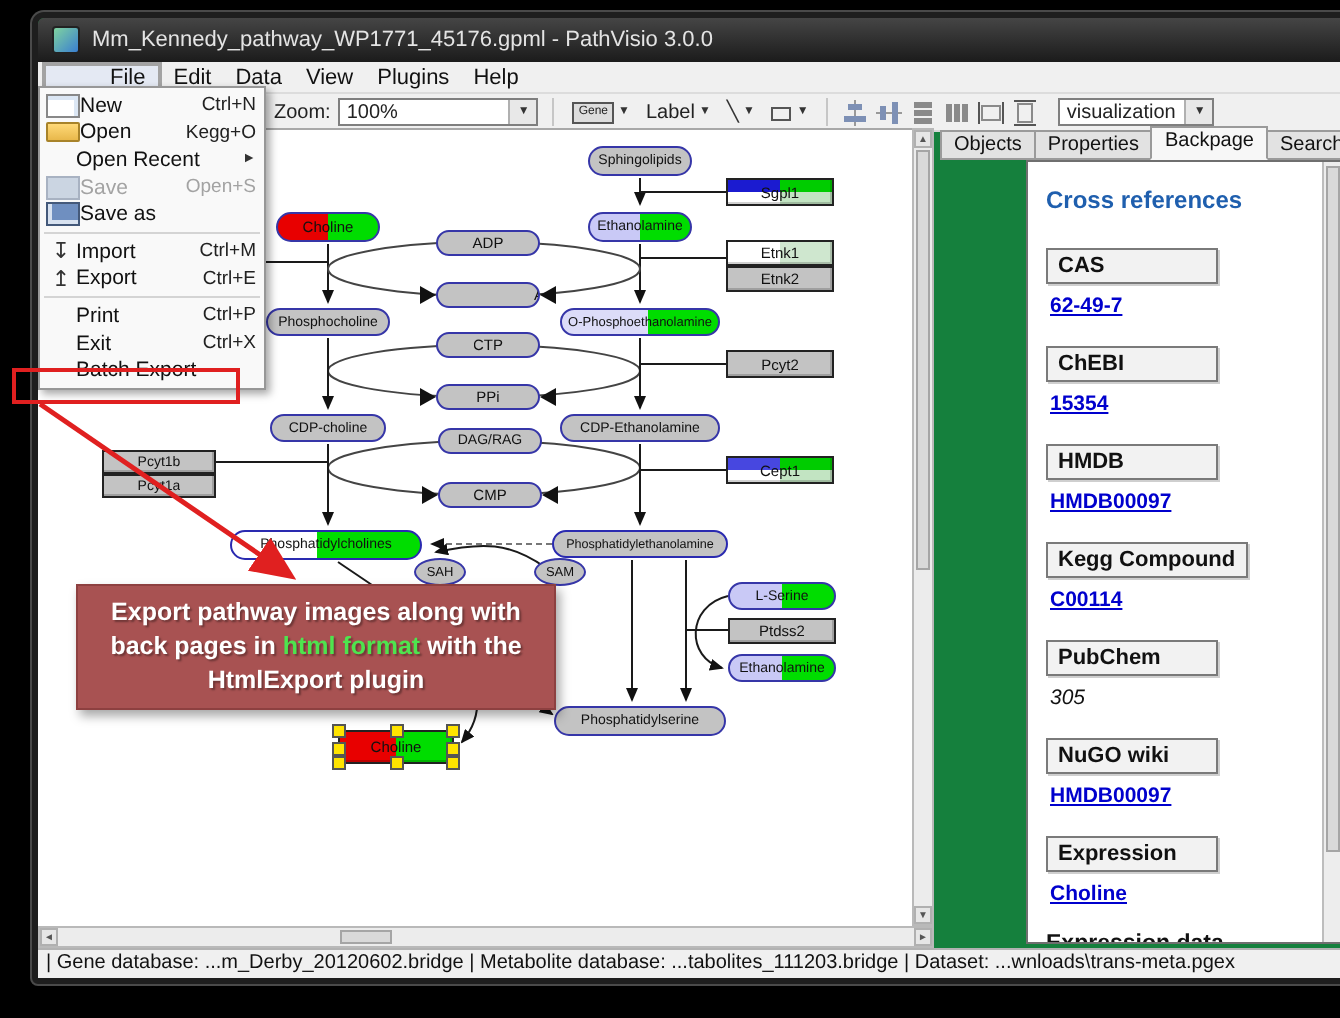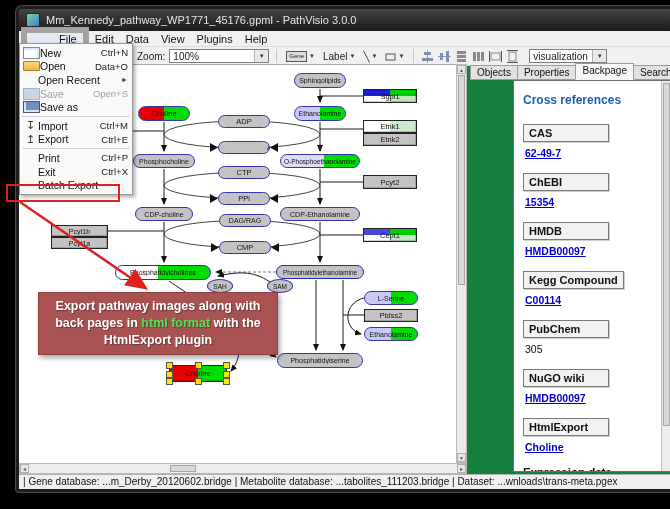--- a/index.html
+++ b/index.html
@@ -8,21 +8,21 @@
   .window{position:absolute;left:16px;top:6px;width:660px;height:486px;box-sizing:border-box;
           background:#15803d;border:3px solid #1e1e1e;border-radius:6px 6px 3px 3px;
           box-shadow:0 0 0 1px #4a4a4a;}
   .titlebar{height:22px;background:linear-gradient(#454545,#1b1b1b);display:flex;align-items:center;
             padding:0 7px;color:#e4e4e4;font-size:11px;border-radius:3px 3px 0 0;}
   .win-icon{width:12px;height:12px;border-radius:2px;background:linear-gradient(135deg,#7fd3a0,#3a7fd0);
             border:1px solid #222;margin-right:6px;flex:none;}
   .menubar{height:15px;background:#f0f0f0;border-bottom:1px solid #dcdcdc;display:flex;align-items:center;
            font-size:11px;color:#111;padding-left:2px;}
   .mb-item{padding:0 6px;line-height:14px;}
-  .mb-item.open{border:6px solid #a3a3a3;background:#e4e9f3;line-height:12px;padding-left:32px;}
+  .mb-item.open{border:2px solid #a3a3a3;background:#e4e9f3;line-height:12px;padding-left:32px;}
   .toolbar{height:18px;display:flex;align-items:center;font-size:10px;color:#222;
            padding-left:118px;gap:4px;border-bottom:1px solid #d8d8d8;background:#f0f0f0;}
   .combo{display:flex;align-items:center;height:14px;background:#fff;border:1px solid #7f7f7f;
          font-size:10px;padding-left:3px;box-sizing:border-box;}
   .combo .arr{margin-left:auto;width:13px;height:100%;background:#e8e8e8;border-left:1px solid #b0b0b0;
               display:flex;align-items:center;justify-content:center;font-size:6px;color:#333;}
   .combo.zoom{width:100px;}
   .combo.viz{width:78px;margin-left:6px;}
   .tb-sep{width:1px;height:14px;background:#c6c6c6;margin:0 3px;flex:none;}
   .tb-btn{display:flex;align-items:center;gap:2px;height:15px;padding:0 2px;}
@@ -48,21 +48,21 @@
   .sb-content{position:absolute;left:1px;right:1px;top:16px;bottom:2px;background:#fff;
               border:1px solid #6f6f6f;padding:4px 14px 4px 9px;overflow:hidden;margin-left:44px;}
   .sb-scroll{position:absolute;right:0;top:0;bottom:0;width:9px;background:#ededed;border-left:1px solid #bdbdbd;}
   .sb-scroll .thumb{left:1px;right:1px;top:2px;height:88%;}
   .xref-heading{color:#1f5fae;font-weight:bold;font-size:12px;margin:8px 0 16px 0;}
   .xref{margin-bottom:2px;}
   .xref-box{display:inline-block;min-width:74px;border:1px solid #7a7a7a;background:#f2f2f2;
             padding:2px 5px;font-size:11px;font-weight:bold;color:#111;box-shadow:1px 1px 0 #cfcfcf;}
   .xref-link{display:block;font-size:10.5px;font-weight:bold;color:#0000cd;text-decoration:underline;
              margin:5px 0 13px 2px;}
-  .xref-value{display:block;font-size:10.5px;color:#111;margin:5px 0 13px 2px;}
+  .xref-value{display:block;font-size:10.5px;color:#111;margin:5px 0 13px 2px;font-style:italic;}
   .exp-heading{font-weight:bold;font-size:11.5px;color:#111;margin-top:4px;}
   .statusbar{position:absolute;left:0;bottom:0;width:100%;height:15px;background:#f0f0f0;
              border-top:1px solid #b2b2b2;font-size:10px;color:#111;line-height:14px;padding-left:4px;
              box-sizing:border-box;white-space:nowrap;overflow:hidden;}
   
   .file-menu{position:absolute;left:0;top:34px;width:112px;background:#f9f9f9;border:1px solid #979797;
              box-shadow:2px 2px 4px rgba(0,0,0,.35);z-index:50;padding:2px 0;}
   .menu-item{display:flex;align-items:center;height:13.6px;padding:0 4px 0 3px;font-size:10.5px;color:#111;}
   .menu-item.disabled{color:#a3a3a3;justify-content:center;}
   .menu-item .mi{display:inline-flex;width:15px;flex:none;justify-content:center;align-items:center;}
@@ -355,21 +355,21 @@
         </div>
       <div class="sb-content">
         <div class="xref-heading">Cross references</div>
         <div id="xref-list">
             <div class="xref"><div class="xref-box">CAS</div><a class="xref-link" href="#">62-49-7</a></div>
             <div class="xref"><div class="xref-box">ChEBI</div><a class="xref-link" href="#">15354</a></div>
             <div class="xref"><div class="xref-box">HMDB</div><a class="xref-link" href="#">HMDB00097</a></div>
             <div class="xref"><div class="xref-box">Kegg Compound</div><a class="xref-link" href="#">C00114</a></div>
             <div class="xref"><div class="xref-box">PubChem</div><div class="xref-value">305</div></div>
             <div class="xref"><div class="xref-box">NuGO wiki</div><a class="xref-link" href="#">HMDB00097</a></div>
-            <div class="xref"><div class="xref-box">HtmlExport</div><a class="xref-link" href="#">Choline</a></div>
+            <div class="xref"><div class="xref-box">Expression</div><a class="xref-link" href="#">Choline</a></div>
           </div>
         <div class="exp-heading">Expression data</div>
         <div class="sb-scroll">
           <div class="thumb"></div>
         </div>
       </div>
     </div>
 
     <div class="statusbar">
       <span>| Gene database: ...m_Derby_20120602.bridge | Metabolite database: ...tabolites_111203.bridge | Dataset: ...wnloads\trans-meta.pgex</span>
@@ -377,21 +377,21 @@
 
     <div class="file-menu" id="file-menu">
         <div class="menu-item">
           <span class="mi new-icon"></span>
           <span class="ml">New</span>
           <span class="ms">Ctrl+N</span>
         </div>
         <div class="menu-item">
           <span class="mi open-icon"></span>
           <span class="ml">Open</span>
-          <span class="ms">Data+O</span>
+          <span class="ms">Kegg+O</span>
         </div>
         <div class="menu-item">
           <span class="mi "></span>
           <span class="ml">Open Recent</span>
           <span class="ms"></span>
           <span class="sub">►</span>
         </div>
         <div class="menu-item disabled">
           <span class="mi save-icon"></span>
           <span class="ml">Save</span>

